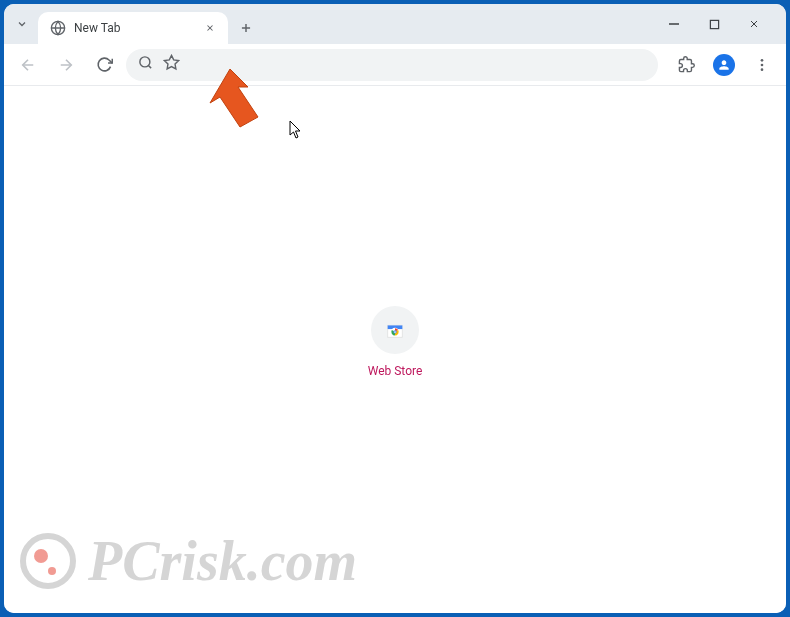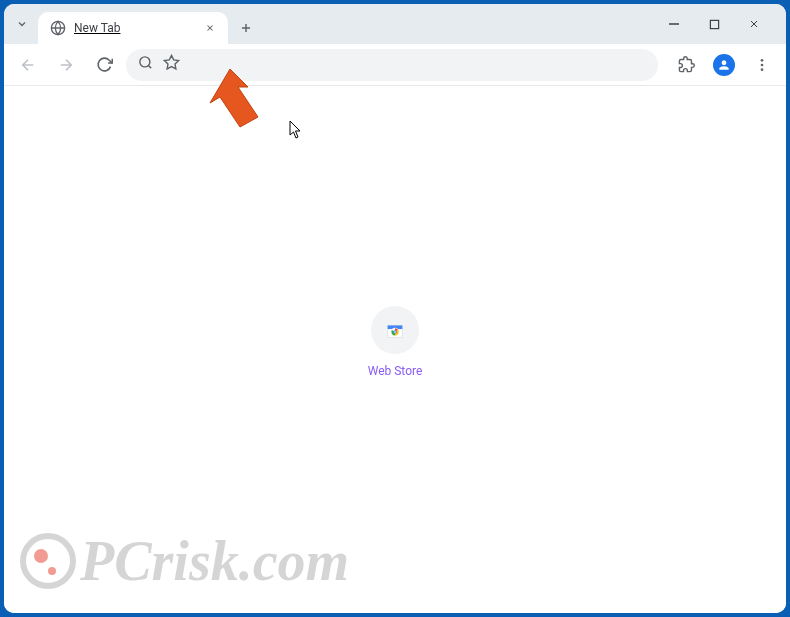--- a/index.html
+++ b/index.html
@@ -23,21 +23,20 @@
   display: flex;
   flex-direction: column;
 }
 .titlebar {
   height: 40px;
   background: #e6ebf0;
   display: flex;
   align-items: center;
   padding: 4px 6px;
   gap: 4px;
-  text-decoration: underline;
 }
 .tabs-dropdown {
   width: 24px;
   height: 24px;
   display: flex;
   align-items: center;
   justify-content: center;
   border-radius: 50%;
   cursor: pointer;
 }
@@ -188,41 +187,41 @@
   width: 48px;
   height: 48px;
   border-radius: 50%;
   background: #f1f3f4;
   display: flex;
   align-items: center;
   justify-content: center;
 }
 .shortcut-label {
   font-size: 12px;
-  color: #8b5cf6;
+  color: #be185d;
 }
 .annotation-arrow {
   position: absolute;
   top: 67px;
   left: 200px;
   pointer-events: none;
 }
 .watermark {
   position: absolute;
   bottom: 24px;
   left: 20px;
   font-size: 56px;
   font-weight: 700;
   font-style: italic;
   color: #b3b3b3;
   opacity: 0.55;
   font-family: Georgia, serif;
   display: flex;
   align-items: center;
-  gap: 4px;
+  gap: 12px;
   pointer-events: none;
 }
 .watermark-dot {
   width: 56px;
   height: 56px;
   border: 6px solid #b3b3b3;
   border-radius: 50%;
   position: relative;
   display: inline-block;
 }

